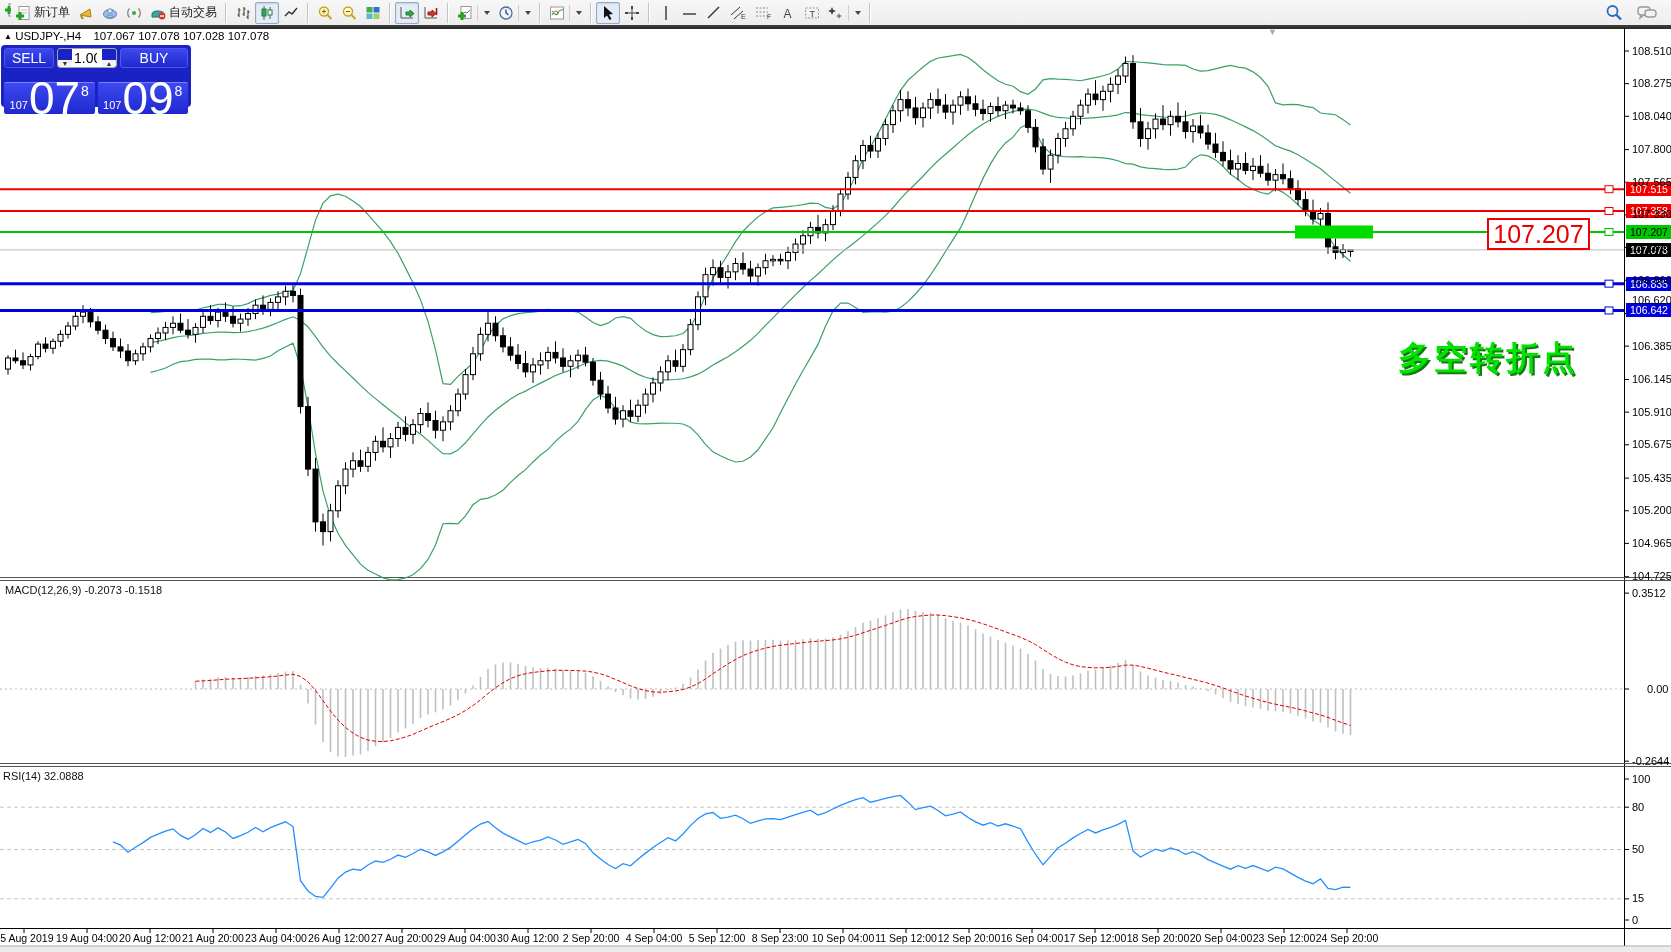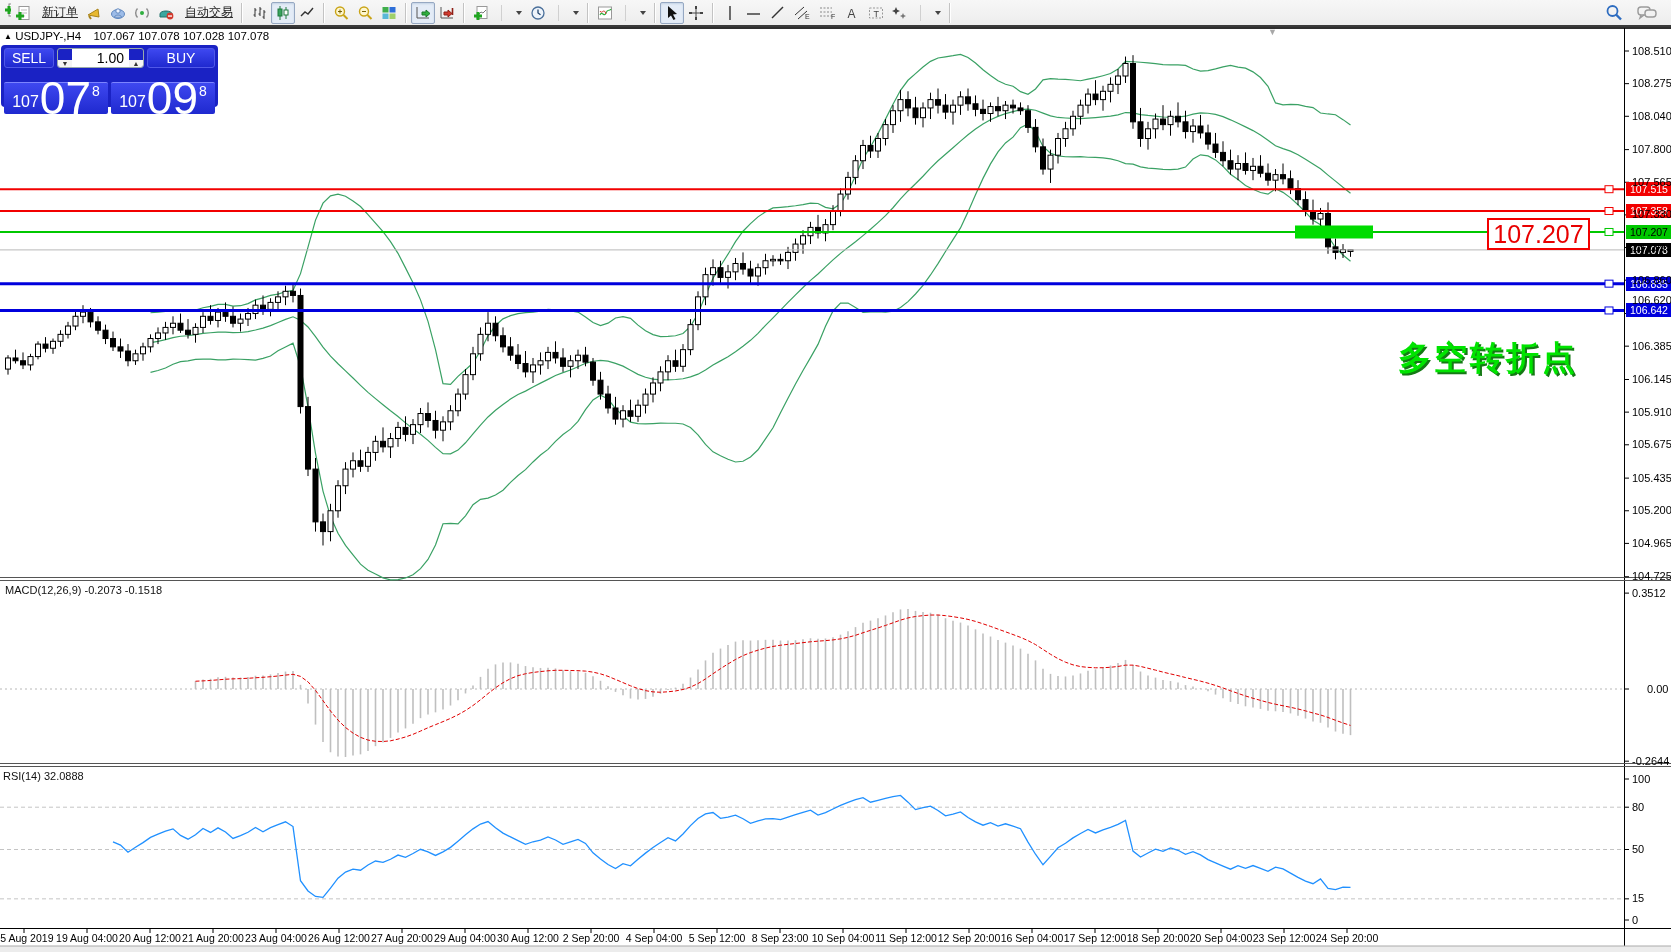--- a/index.html
+++ b/index.html
@@ -1,21 +1,21 @@
 <!DOCTYPE html>
 <html><head>
 <meta charset="utf-8">
 <style>
   html,body{margin:0;padding:0;width:1671px;height:952px;overflow:hidden;background:#fff;
     font-family:"Liberation Sans","DejaVu Sans",sans-serif;-webkit-font-smoothing:antialiased;}
   
   #toolbar{position:absolute;left:0;top:0;width:1671px;height:27px;background:linear-gradient(#f7f7f7,#ededed);
     border-bottom:2px solid #3a3a3a;display:flex;align-items:center;padding:0 4px;box-sizing:border-box;z-index:10;}
-  .tb-btn{height:22px;min-width:24px;display:flex;align-items:center;justify-content:center;gap:11px;
-    border:1px solid transparent;border-radius:2px;padding:0 3px;box-sizing:border-box;color:#333;text-decoration:underline;}
+  .tb-btn{height:22px;min-width:24px;display:flex;align-items:center;justify-content:center;gap:3px;
+    border:1px solid transparent;border-radius:2px;padding:0 3px;box-sizing:border-box;color:#333;}
   .tb-btn.active{background:#e4ecf7;border-color:#96a8c2;box-shadow:inset 0 1px 2px #c3d2e4;}
   .tb-lab{font-size:12px;color:#222;white-space:nowrap;}
   .tb-sep{width:1px;height:20px;background:#c3c3c3;border-right:1px solid #fff;margin:0 4px;}
   .caret{width:0;height:0;border-left:3.5px solid transparent;border-right:3.5px solid transparent;
     border-top:4px solid #444;margin-left:2px;}
   .ddsp{width:1px;height:16px;background:#d0d0d0;margin:0 1px;}
   .tf{font-size:11px;font-weight:bold;color:#3c3c3c;padding:0 6px;height:22px;display:flex;align-items:center;
     border:1px solid transparent;border-radius:2px;}
   .tf.active{background:#fbfbfb;border-color:#9aa6b6;box-shadow:inset 0 1px 2px #ccd6e2;}
   .tb-right{margin-left:auto;display:flex;align-items:center;gap:14px;padding-right:10px;}
@@ -31,33 +31,33 @@
   #symline{position:absolute;left:4px;top:30px;font-size:11.5px;color:#000;z-index:3;}
   #symline .arr{font-size:8px;vertical-align:1px;}
   #symline .ohlc{margin-left:9px;}
   #shiftmark{position:absolute;left:1268px;top:27px;font-size:9px;color:#a8a8a8;z-index:2;}
   
   #note{position:absolute;left:1398px;top:336px;font-size:33px;font-weight:bold;color:#00e400;
     text-shadow:2px 2px 0 #157a15;letter-spacing:3px;font-family:"DejaVu Sans",sans-serif;z-index:2;}
   #callout{position:absolute;left:1487px;top:218px;width:99px;height:28px;background:#fff;border:2px solid #f20000;
     color:#e80000;font-size:25px;display:flex;align-items:center;justify-content:center;z-index:3;pointer-events:auto;}
   
-  #panel{position:absolute;left:1px;top:45px;width:217px;height:62px;background:#1a22c4;border-radius:4px;
+  #panel{position:absolute;left:1px;top:45px;width:190px;height:62px;background:#1a22c4;border-radius:4px;
     z-index:4;padding:3px;box-sizing:border-box;display:flex;flex-direction:column;gap:14px;}
   #panel .row1{display:flex;gap:3px;height:26px;}
   .pbtn{background:linear-gradient(#3e48f0,#1f29cf);border:1px solid #5058e8;border-radius:3px;color:#fff;
     font-size:14px;display:flex;align-items:center;justify-content:center;}
   #sellBtn{width:48px;} #buyBtn{width:66px;}
   .stepper{flex:1;display:flex;border-radius:3px;overflow:hidden;border:1px solid #9aa;align-items:flex-end;}
   .spin{width:14px;background:#f4f4f4;color:#333;font-size:7px;display:flex;align-items:center;justify-content:center;}
   .stepper input{flex:1;border:0;outline:0;text-align:right;font-size:14px;padding-right:5px;min-width:0;}
   #panel .row2{flex:1;display:flex;gap:3px;}
   .pricecell{flex:1;background:linear-gradient(#3e48f0,#1f29cf);border-top:1px solid #7c84ff;border-radius:2px;
     color:#fff;display:flex;align-items:flex-end;justify-content:center;padding-bottom:1px;}
-  .pc-small{font-size:16px;margin:8px 1px 2px 0;}
+  .pc-small{font-size:11px;margin:8px 1px 2px 0;}
   .pc-big{font-size:46px;line-height:30px;font-weight:normal;}
   .pc-sup{font-size:14px;margin:0 0 14px 1px;}
 </style>
 </head>
 <body>
 
 <div id="toolbar">
   <div class="cuticon">
     <svg class="ic" width="16" height="16" viewBox="0 0 16 16">
         <rect x="5" y="2" width="9" height="12" fill="#fff" stroke="#888"></rect>

